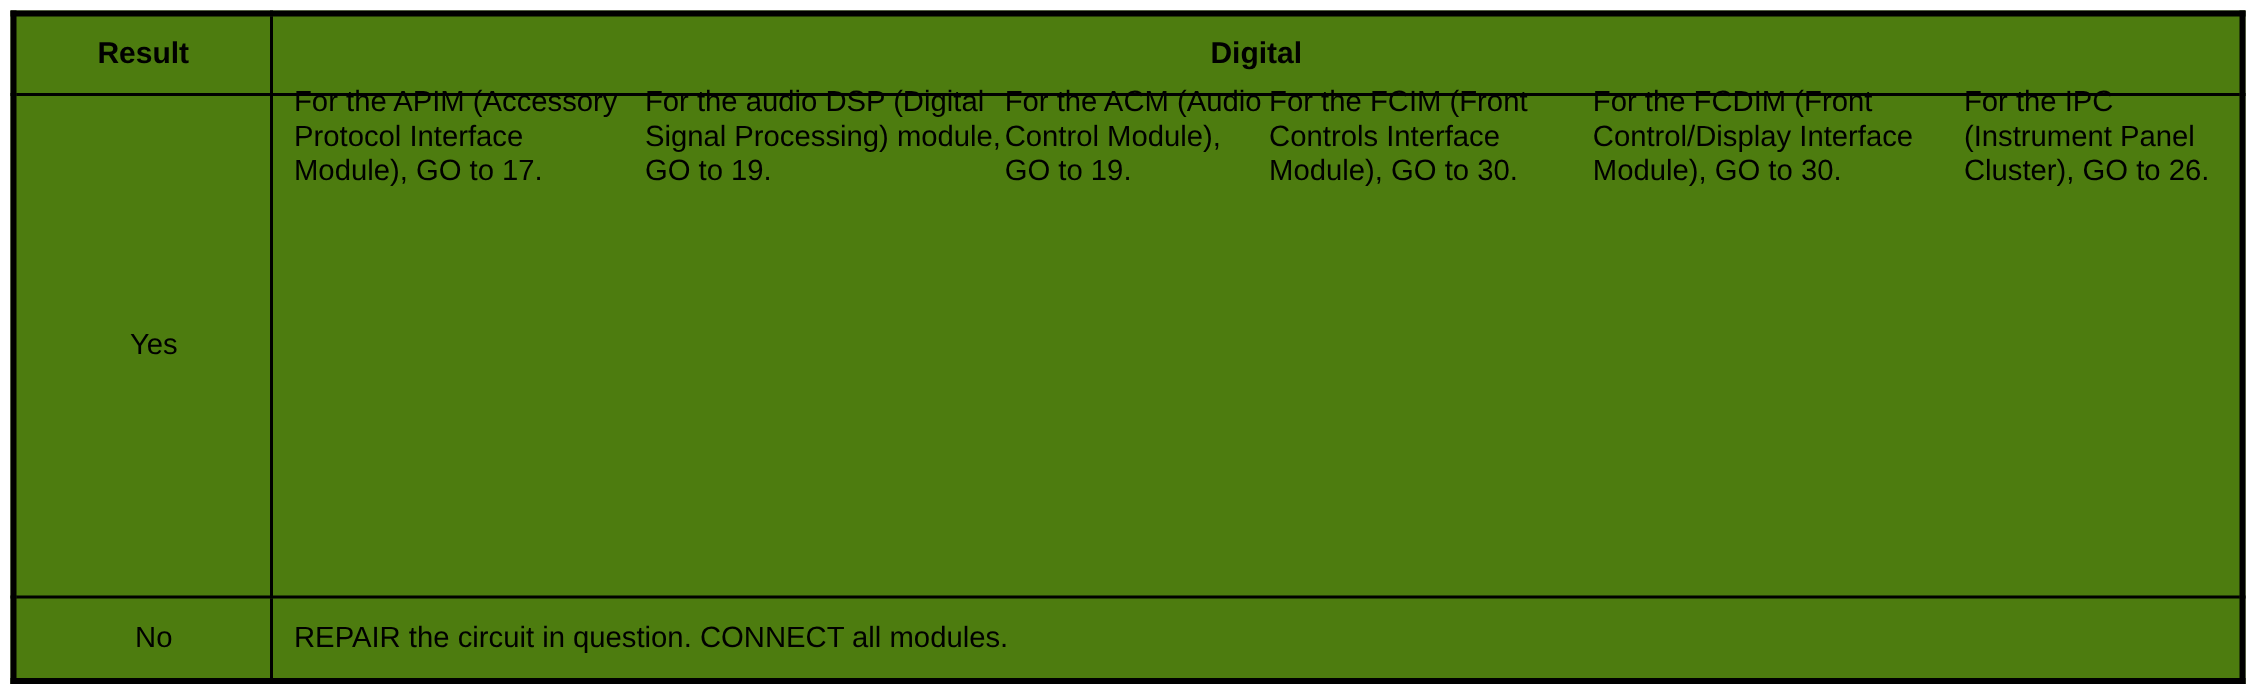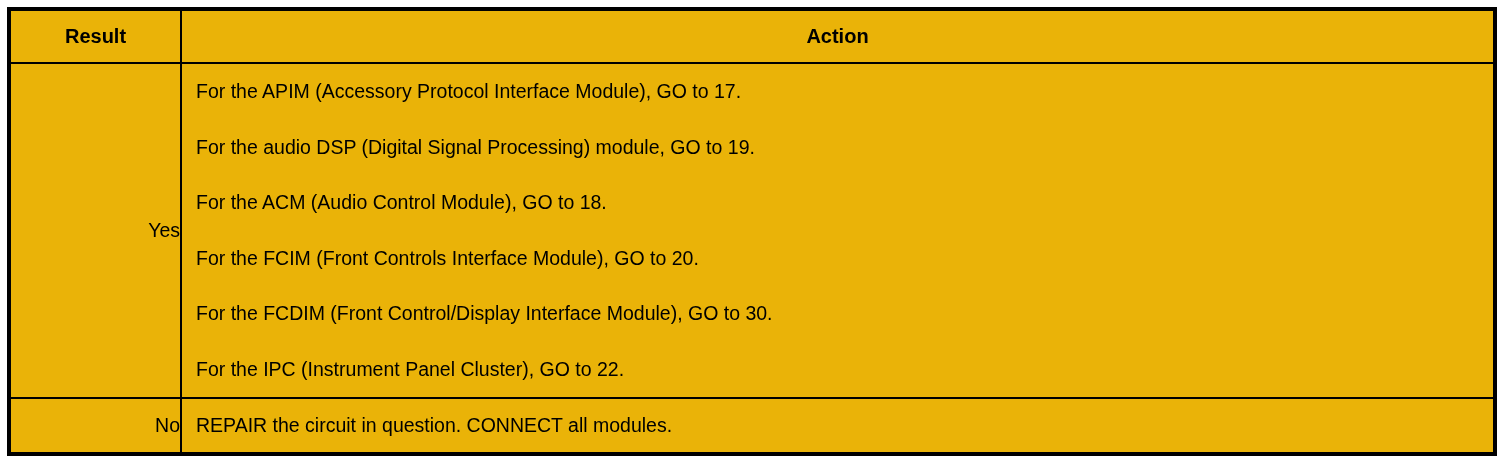--- a/index.html
+++ b/index.html
@@ -14,21 +14,21 @@
     width: 1504px;
     height: 466px;
     background: #ffffff;
     padding: 7px;
   }
   table.result-action-table {
     width: 1490px;
     height: 447px;
     border-collapse: collapse;
     table-layout: fixed;
-    background: #eab308;
+    background: #4d7c0f;
   }
   table.result-action-table,
   table.result-action-table th,
   table.result-action-table td {
     border: 2px solid #000000;
   }
   table.result-action-table {
     border: 4px solid #000000;
   }
   col.result-col { width: 172px; }
@@ -41,28 +41,28 @@
   }
   tr.header-row { height: 54px; }
   tr.no-row { height: 56px; }
   td {
     font-size: 19.5px;
     vertical-align: middle;
     padding: 0;
   }
   td.result-cell {
     padding-left: 14px;
-    text-align: right;
+    text-align: center;
   }
   td.action-cell {
     padding-left: 14px;
   }
   .action-lines {
     display: flex;
-    flex-direction: column;
+    flex-direction: row;
     justify-content: space-around;
     height: 333px;
   }
   .action-line {
     height: 55px;
     display: flex;
     align-items: center;
   }
 </style>
 </head>
@@ -70,32 +70,32 @@
 
 <div class="page">
   <table class="result-action-table">
     <colgroup>
       <col class="result-col">
       <col class="action-col">
     </colgroup>
     <tbody>
         <tr class="header-row">
       <th>Result</th>
-      <th>Action</th>
+      <th>Digital</th>
     </tr>
     <tr class="yes-row">
       <td class="result-cell">Yes</td>
       <td class="action-cell">
         <div class="action-lines">
           <div class="action-line">For the APIM (Accessory Protocol Interface Module), GO to 17.</div>
           <div class="action-line">For the audio DSP (Digital Signal Processing) module, GO to 19.</div>
-          <div class="action-line">For the ACM (Audio Control Module), GO to 18.</div>
-          <div class="action-line">For the FCIM (Front Controls Interface Module), GO to 20.</div>
+          <div class="action-line">For the ACM (Audio Control Module), GO to 19.</div>
+          <div class="action-line">For the FCIM (Front Controls Interface Module), GO to 30.</div>
           <div class="action-line">For the FCDIM (Front Control/Display Interface Module), GO to 30.</div>
-          <div class="action-line">For the IPC (Instrument Panel Cluster), GO to 22.</div>
+          <div class="action-line">For the IPC (Instrument Panel Cluster), GO to 26.</div>
         </div>
       </td>
     </tr>
     <tr class="no-row">
       <td class="result-cell">No</td>
       <td class="action-cell">REPAIR the circuit in question. CONNECT all modules.</td>
     </tr>
   </tbody>
     </table>
 </div>

